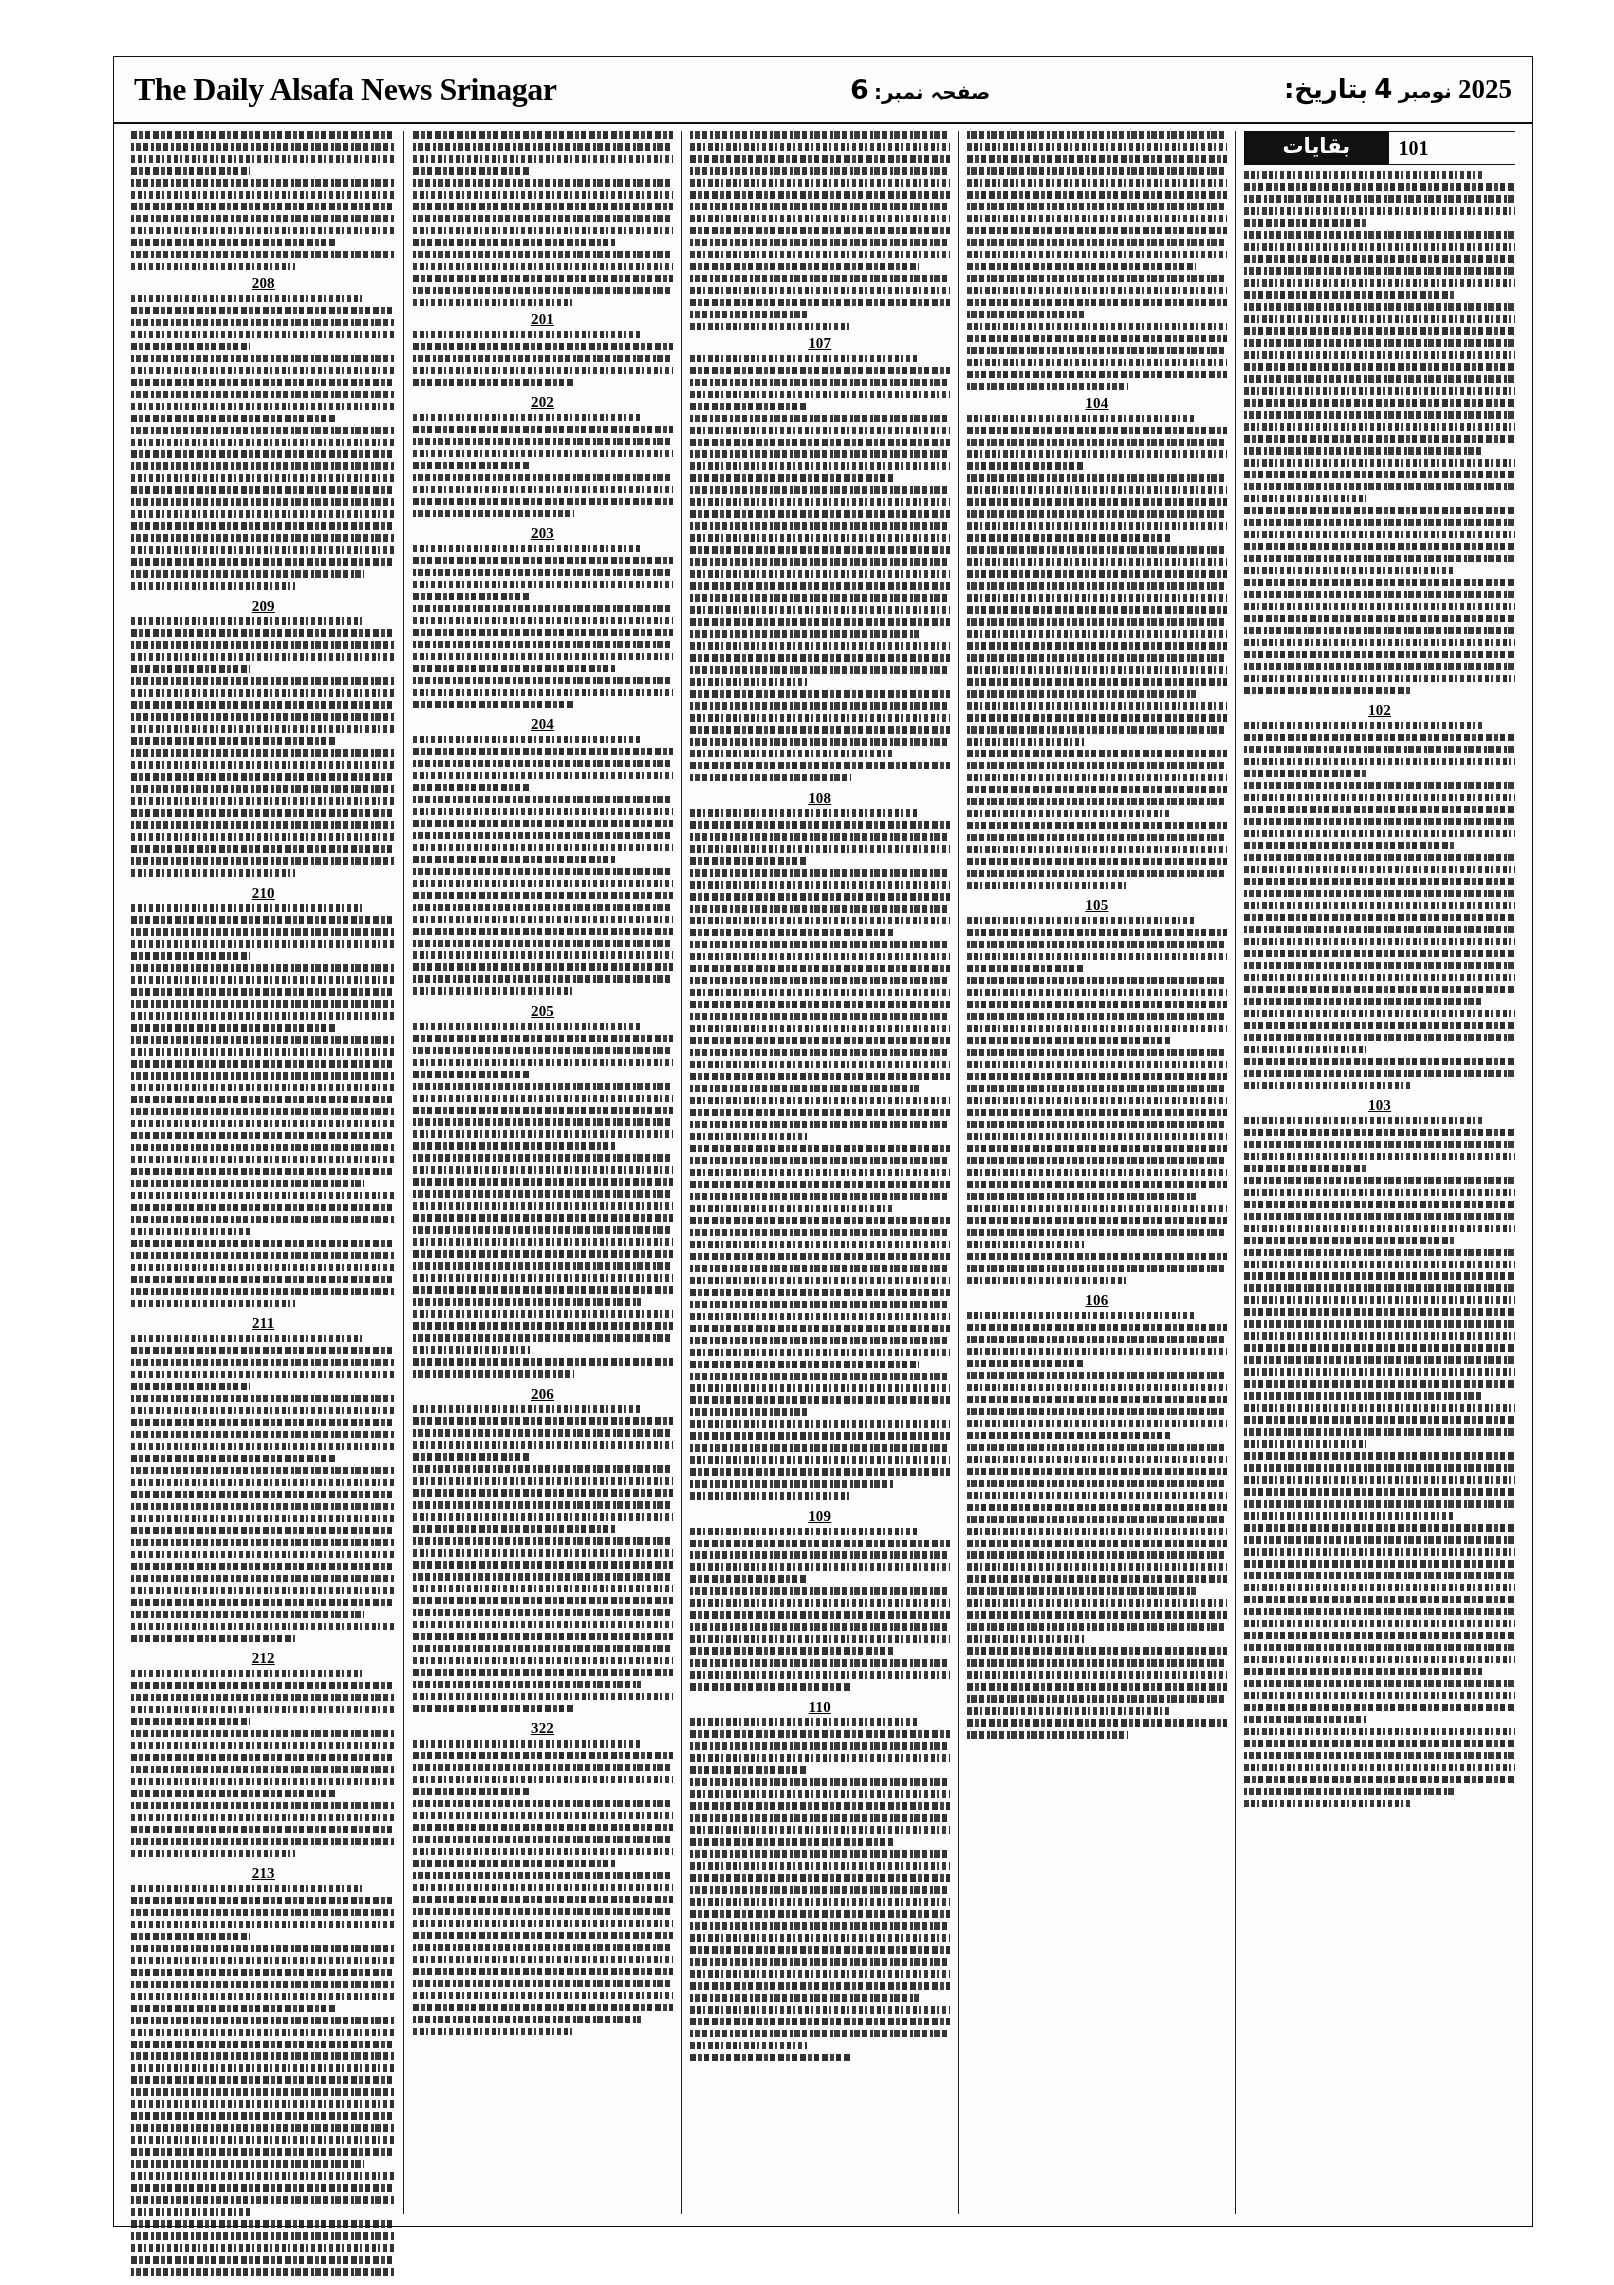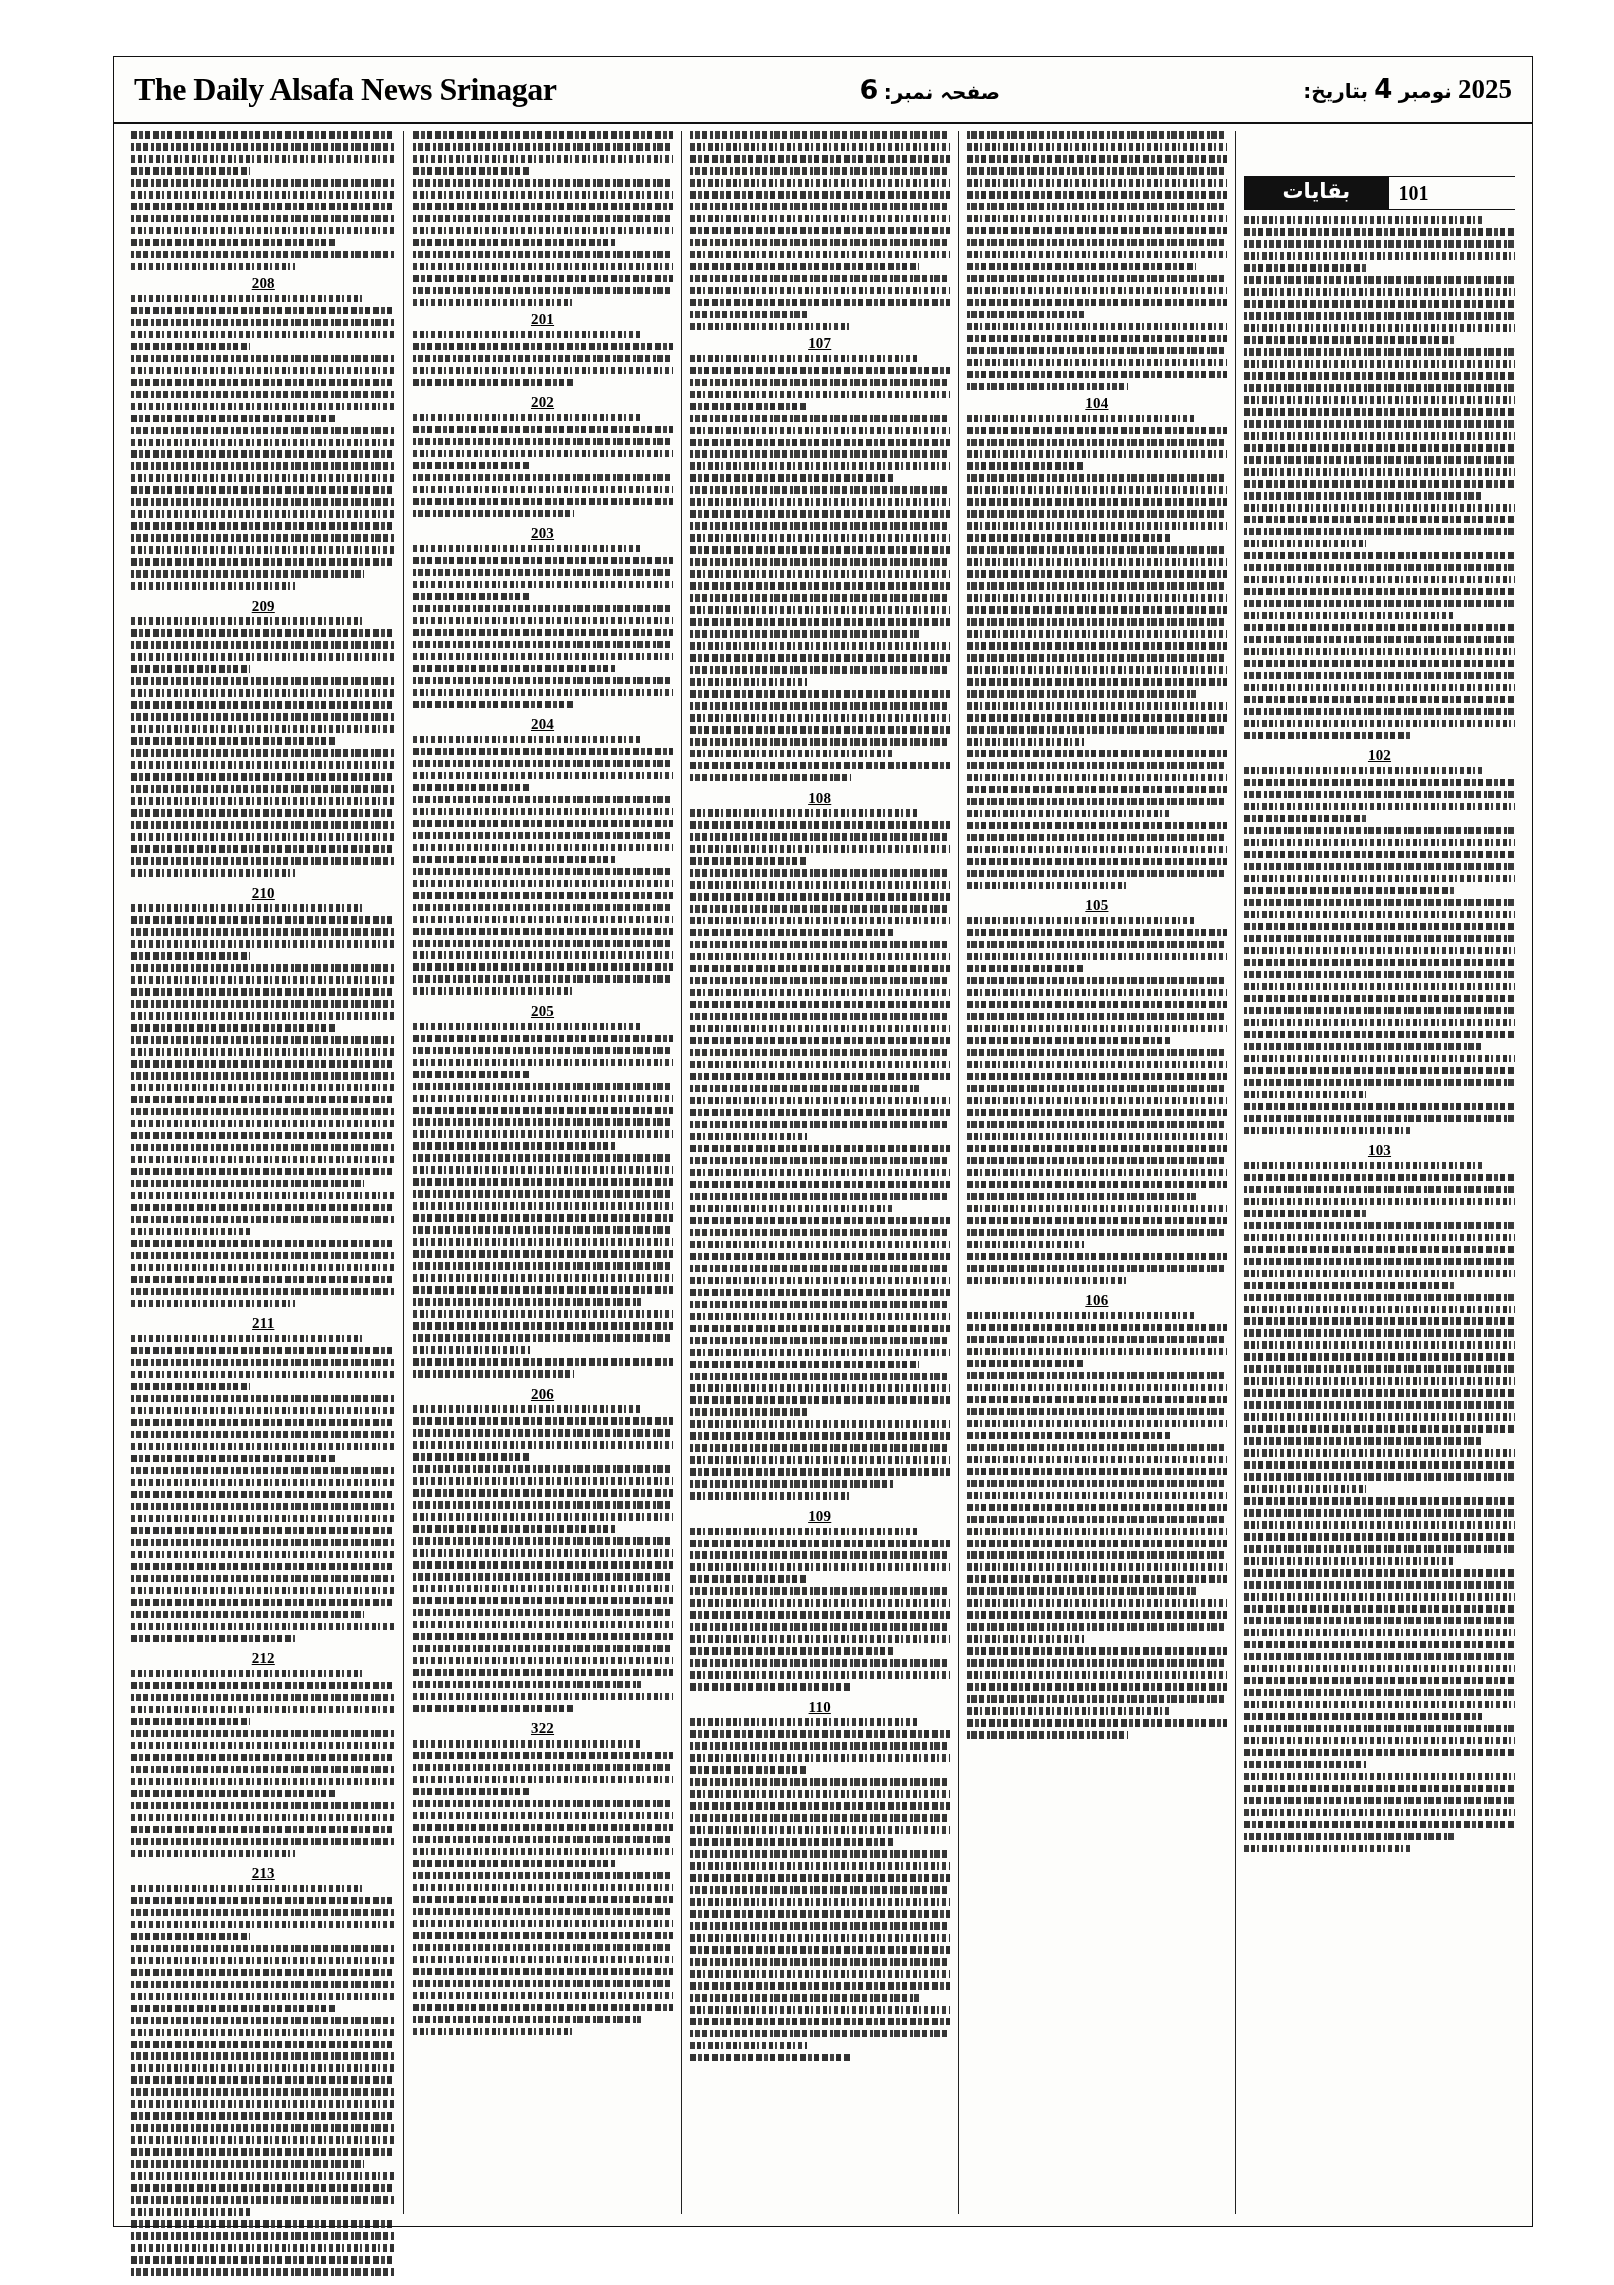--- a/index.html
+++ b/index.html
@@ -63,21 +63,21 @@
     font-weight: bold;
   }
   .masthead-right {
     display: flex;
     align-items: baseline;
     gap: 6.3px;
     direction: rtl;
     font-family: "DejaVu Sans", sans-serif;
   }
   .masthead-right .date-label {
-    font-size: 20px;
+    font-size: 26px;
     font-weight: bold;
   }
   .masthead-right .date-day {
     font-size: 26px;
     font-weight: bold;
   }
   .masthead-right .date-month {
     font-size: 20px;
     font-weight: bold;
   }
@@ -96,21 +96,21 @@
     padding: 7.2px 9px 9px 9px;
   }
   .col {
     box-sizing: border-box;
     padding: 0 8.1px;
     position: relative;
   }
   .col + .col {
     border-right: 0.9px solid #222;
   }
-  .col-1 { width: 20.5%; margin-top: 45px; }
+  .col-1 { width: 20.5%; }
   .col-2 { width: 19.8%; }
   .col-3 { width: 19.8%; }
   .col-4 { width: 19.8%; }
   .col-5 { width: 20.1%; }
 
   
   .sec-head {
     display: flex;
     align-items: stretch;
     height: 34px;

